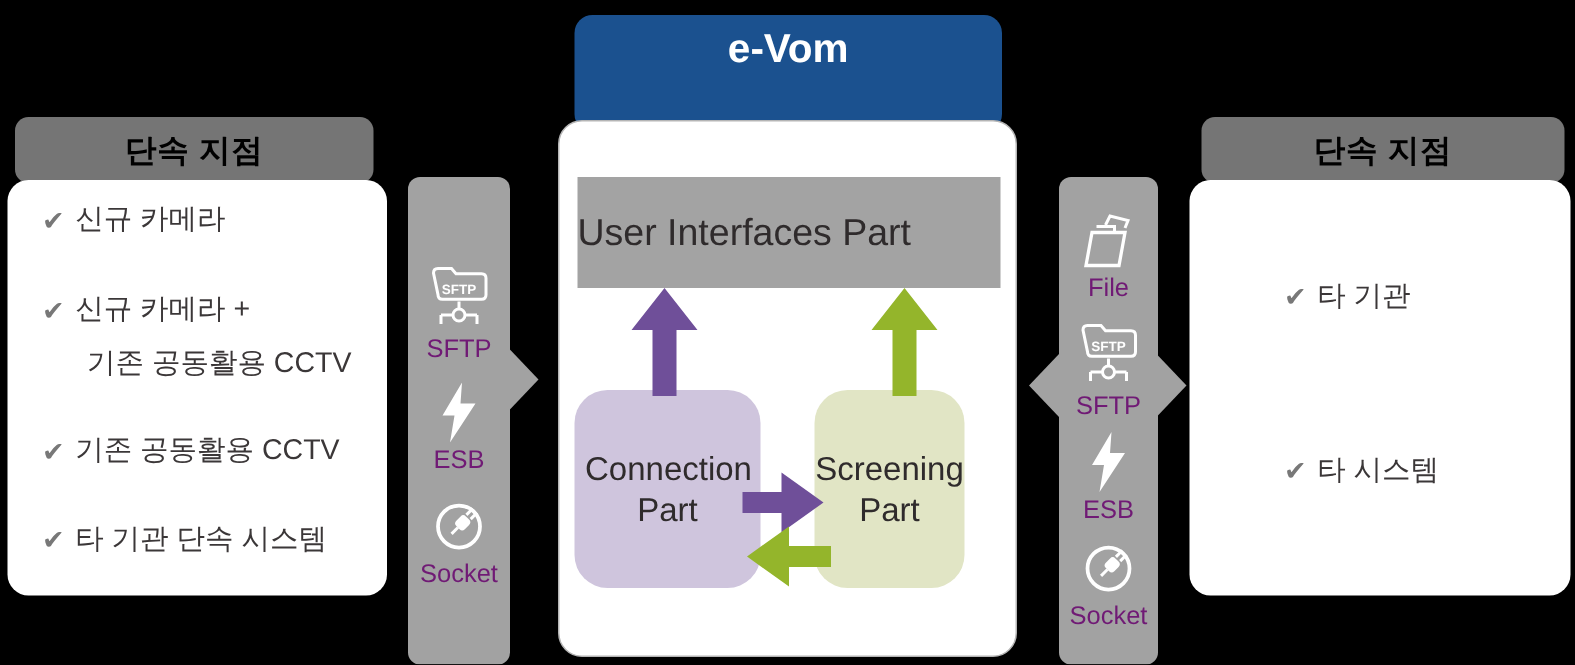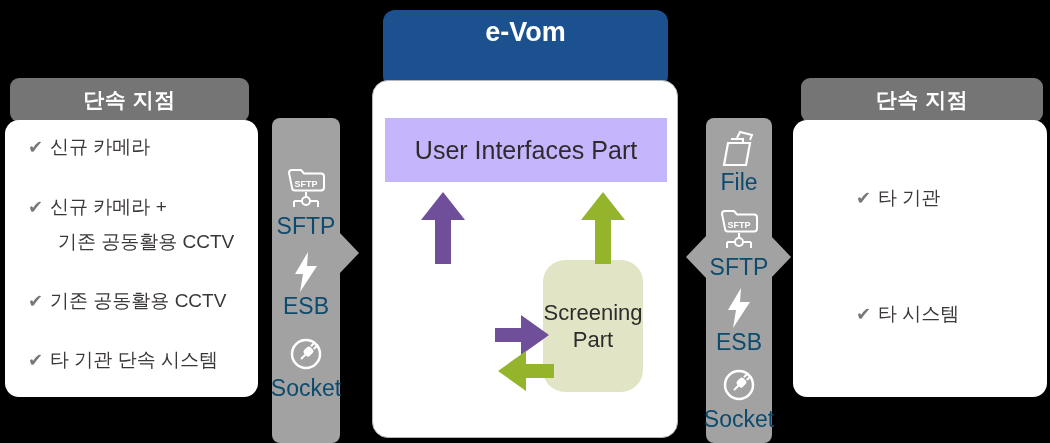--- a/index.html
+++ b/index.html
@@ -3,53 +3,53 @@
 <meta charset="utf-8">
 <style>
   html,body{margin:0;padding:0;background:#000;}
   .stage{
     position:relative;width:1050px;height:443px;background:#000;overflow:hidden;
     font-family:"Liberation Sans","DejaVu Sans",sans-serif;
   }
   
   .panel-header{
     position:absolute;height:44px;background:#757575;border-radius:9px;
-    color:#ffffff;font-size:21px;font-weight:bold;display:flex;align-items:center;justify-content:center;
+    color:#000000;font-size:21px;font-weight:bold;display:flex;align-items:center;justify-content:center;
     z-index:1;letter-spacing:.5px;
   }
   .panel-body{
     position:absolute;background:#fff;border-radius:14px;z-index:2;
   }
   .check-item{position:absolute;display:flex;align-items:flex-start;color:#3b3738;font-size:19px;line-height:1.2;white-space:nowrap;}
   .check-item .check{color:#787878;font-size:18px;margin-right:7px;position:relative;top:1px;}
   .check-sub{position:absolute;color:#3b3738;font-size:19px;white-space:nowrap;}
   
   .bar{
     position:absolute;width:68px;height:325px;top:118px;background:#a2a2a2;border-radius:8px;z-index:2;
     display:flex;flex-direction:column;align-items:center;justify-content:center;
   }
   .bar-item{display:flex;flex-direction:column;align-items:center;}
-  .bar-label{color:#0c4a6e;font-size:23px;line-height:1;margin-top:3px;}
+  .bar-label{color:#701a75;font-size:17px;line-height:1;margin-top:3px;}
   .tri{position:absolute;width:0;height:0;z-index:1;}
   .tri-right{border-top:21px solid transparent;border-bottom:21px solid transparent;border-left:20px solid #a2a2a2;}
   .tri-left{border-top:21px solid transparent;border-bottom:21px solid transparent;border-right:20px solid #a2a2a2;}
   
   .evom-header{
     position:absolute;left:383px;top:10px;width:285px;height:78px;background:#1b518f;border-radius:12px;
     display:flex;flex-direction:column;align-items:center;color:#fff;z-index:1;padding-top:0;justify-content:flex-start;gap:48px;
   }
   .evom-title{font-size:27px;font-weight:bold;line-height:1.2;margin-top:6px;}
   .evom-sub{font-size:17px;font-weight:bold;line-height:1.1;}
   .center-box{
     position:absolute;left:372px;top:80px;width:306px;height:358px;background:#fff;
     border:1px solid #b5b5b5;border-radius:16px;box-sizing:border-box;z-index:2;
   }
   .ui-part{
-    position:absolute;left:385px;top:118px;width:282px;height:64px;background:#c4b5fd;z-index:3;
-    display:flex;align-items:center;justify-content:center;font-size:25px;color:#2f2b2c;
+    position:absolute;left:385px;top:118px;width:282px;height:74px;background:#a3a3a3;z-index:3;
+    display:flex;align-items:center;justify-content:flex-start;font-size:25px;color:#2f2b2c;
   }
   .part-box{
     position:absolute;top:260px;height:132px;border-radius:22px;z-index:3;
     display:flex;align-items:center;justify-content:center;text-align:center;
     font-size:22px;color:#2f2b2c;line-height:1.25;
   }
   .connection{left:383px;width:124px;background:#cfc5dd;}
   .screening{left:543px;width:100px;background:#e1e5c5;}
   .arrows-overlay{position:absolute;left:372px;top:80px;z-index:4;pointer-events:none;}
 </style>
@@ -115,20 +115,23 @@
     </div>
   </div>
 
   <div class="evom-header">
     <div class="evom-title">e-Vom</div>
   </div>
   <div class="center-box"></div>
   <div class="ui-part">
     <span>User Interfaces Part</span>
   </div>
+  <div class="part-box connection">
+    <span style="display:block;width:110px;">Connection Part</span>
+  </div>
   <div class="part-box screening">
     <span style="display:block;width:105px;">Screening Part</span>
   </div>
   <svg class="arrows-overlay" width="306" height="358" viewBox="0 0 306 358">
     <polygon points="71,112 49,140 63,140 63,184 79,184 79,140 93,140" fill="#6f4f99"></polygon>
     <polygon points="231,112 209,140 223,140 223,184 239,184 239,140 253,140" fill="#94b52b"></polygon>
     <polygon points="177,255 149,235 149,248 123,248 123,262 149,262 149,275" fill="#6f4f99"></polygon>
     <polygon points="126,291 154,271 154,284 182,284 182,298 154,298 154,311" fill="#94b52b"></polygon>
   </svg>
 

